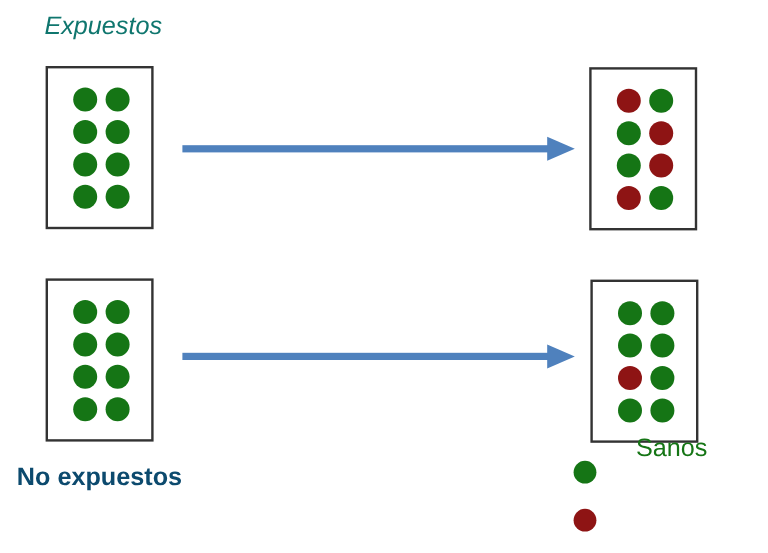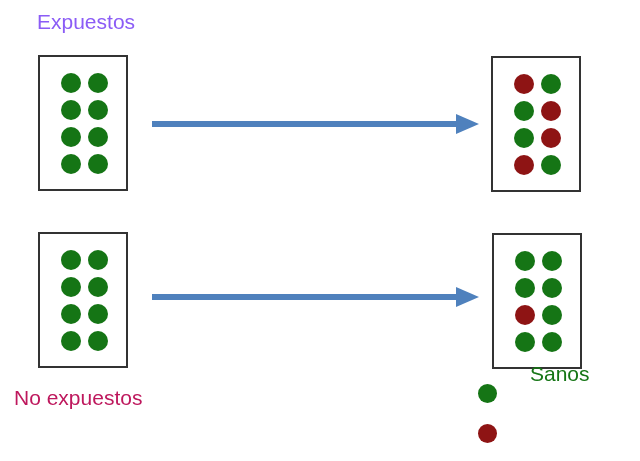--- a/index.html
+++ b/index.html
@@ -68,21 +68,21 @@
   #legend-dot-healthy   { left: 478px; top: 384px; }
   #legend-label-healthy { left: 530px; top: 362px; }
   #legend-dot-sick      { left: 478px; top: 424px; }
   #legend-label-sick    { left: 528px; top: 422px; }
 </style>
 </head>
 <body>
 
 <div class="stage">
 
-  <div class="group-label" id="label-exposed" style="color: #8b5cf6;">Expuestos</div>
+  <div class="group-label" id="label-exposed" style="color: #0f766e; font-style: italic;">Expuestos</div>
 
   <div class="person-box" id="box-exposed-before">
       <span class="dot" style="background-color: rgb(21, 117, 21);"></span>
       <span class="dot" style="background-color: rgb(21, 117, 21);"></span>
       <span class="dot" style="background-color: rgb(21, 117, 21);"></span>
       <span class="dot" style="background-color: rgb(21, 117, 21);"></span>
       <span class="dot" style="background-color: rgb(21, 117, 21);"></span>
       <span class="dot" style="background-color: rgb(21, 117, 21);"></span>
       <span class="dot" style="background-color: rgb(21, 117, 21);"></span>
       <span class="dot" style="background-color: rgb(21, 117, 21);"></span>
@@ -124,20 +124,20 @@
       <span class="dot" style="background-color: rgb(21, 117, 21);"></span>
       <span class="dot" style="background-color: rgb(21, 117, 21);"></span>
       <span class="dot" style="background-color: rgb(21, 117, 21);"></span>
       <span class="dot" style="background-color: rgb(21, 117, 21);"></span>
       <span class="dot" style="background-color: rgb(142, 20, 20);"></span>
       <span class="dot" style="background-color: rgb(21, 117, 21);"></span>
       <span class="dot" style="background-color: rgb(21, 117, 21);"></span>
       <span class="dot" style="background-color: rgb(21, 117, 21);"></span>
     </div>
 
-  <div class="group-label" id="label-unexposed" style="color: #be185d;">No expuestos</div>
+  <div class="group-label" id="label-unexposed" style="color: #0c4a6e; font-weight: bold;">No expuestos</div>
 
   <span class="legend-dot" id="legend-dot-healthy" style="background-color: rgb(21, 117, 21);"></span>
   <span class="legend-label" id="legend-label-healthy" style="color: rgb(21, 117, 21);">Sanos</span>
 
   <span class="legend-dot" id="legend-dot-sick" style="background-color: rgb(142, 20, 20);"></span>
 
 </div>
 
 </body></html>

